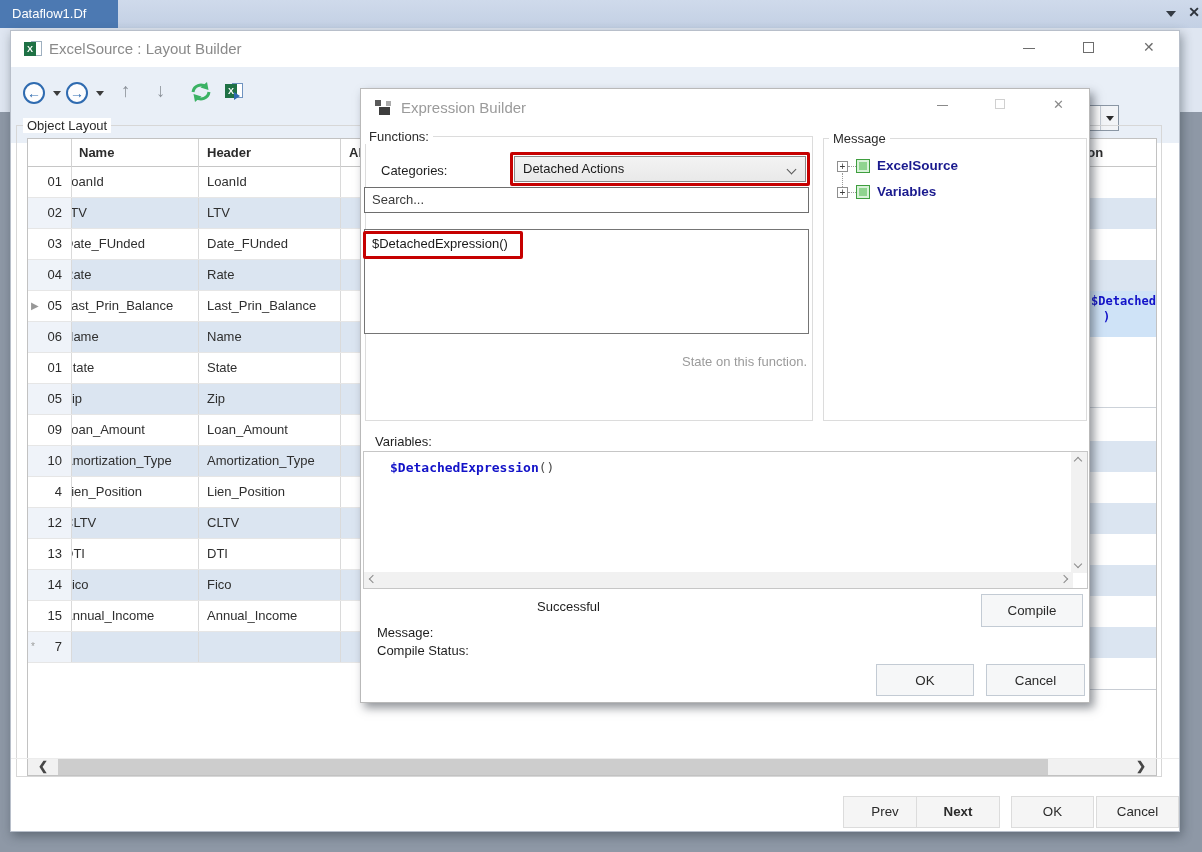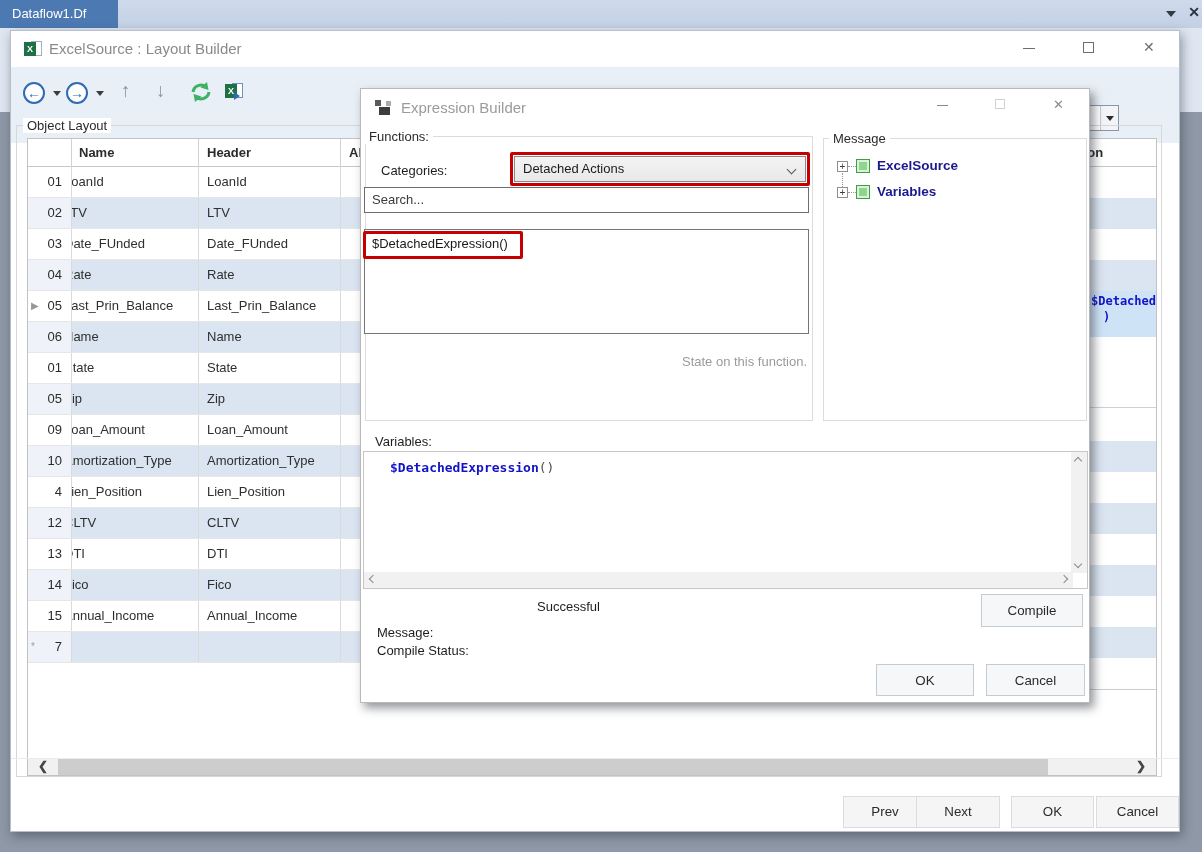--- a/index.html
+++ b/index.html
@@ -323,21 +323,21 @@
 
     <div id="hscroll">
       <span class="sbtn" style="left:0;">❮</span>
       <div id="hthumb"></div>
       <span class="sbtn" style="right:0;">❯</span>
     </div>
   </div>
 
   <div class="abs" id="footer-sep"></div>
   <button class="fbtn" style="left:832px; width:84px;">Prev</button>
-  <button class="fbtn" style="left:905px; width:84px;">Next</button>
+  <button class="fbtn" style="left:905px; width:84px;font-weight:bold;">Next</button>
   <button class="fbtn" style="left:1000px; width:83px;">OK</button>
   <button class="fbtn" style="left:1085px; width:83px;">Cancel</button>
 </div>
 
 <div class="abs" id="dlg">
   <span class="abs" id="dlg-icon">
     <i style="left:0; top:0; width:6px; height:6px; background:#5a5a5a;"></i>
     <i style="left:11px; top:1px; width:5px; height:5px; background:#ababab;"></i>
     <i style="left:4px; top:7px; width:11px; height:8px; background:#3d3d3d;"></i>
   </span>

